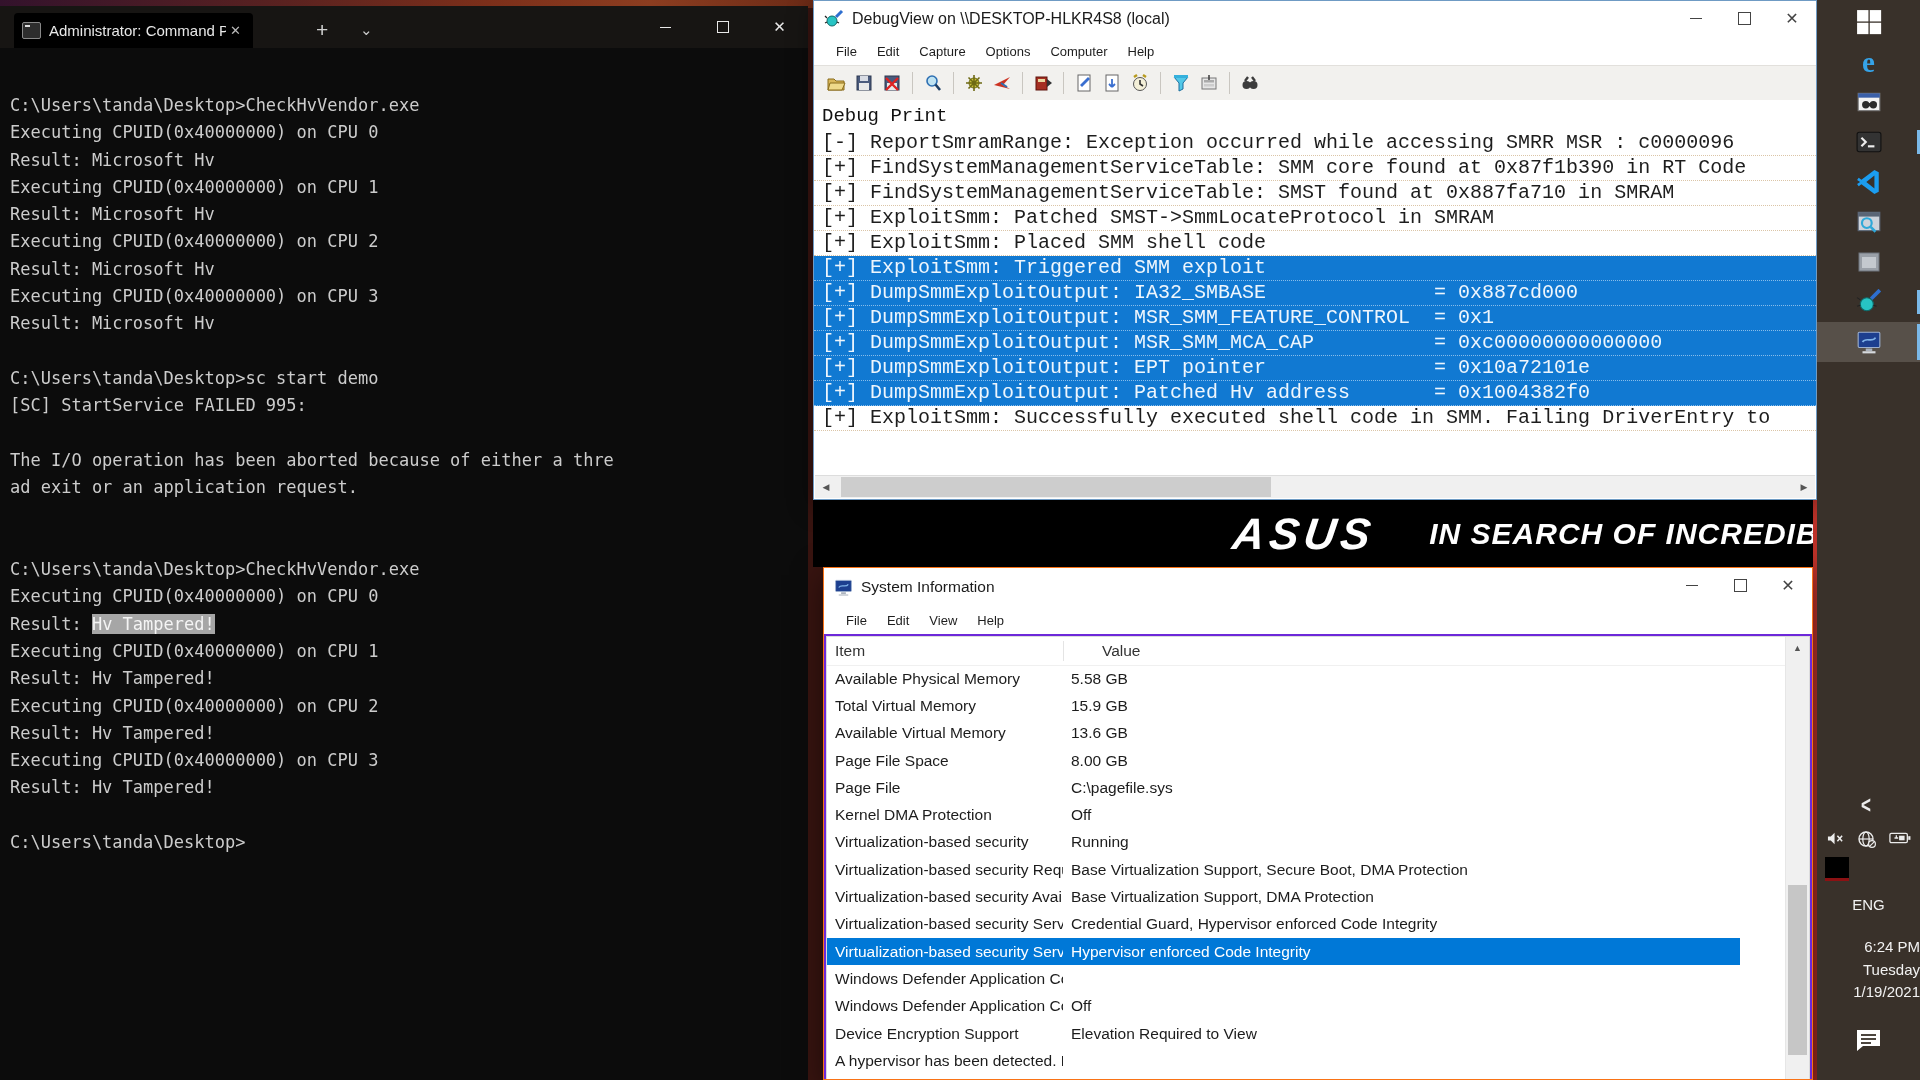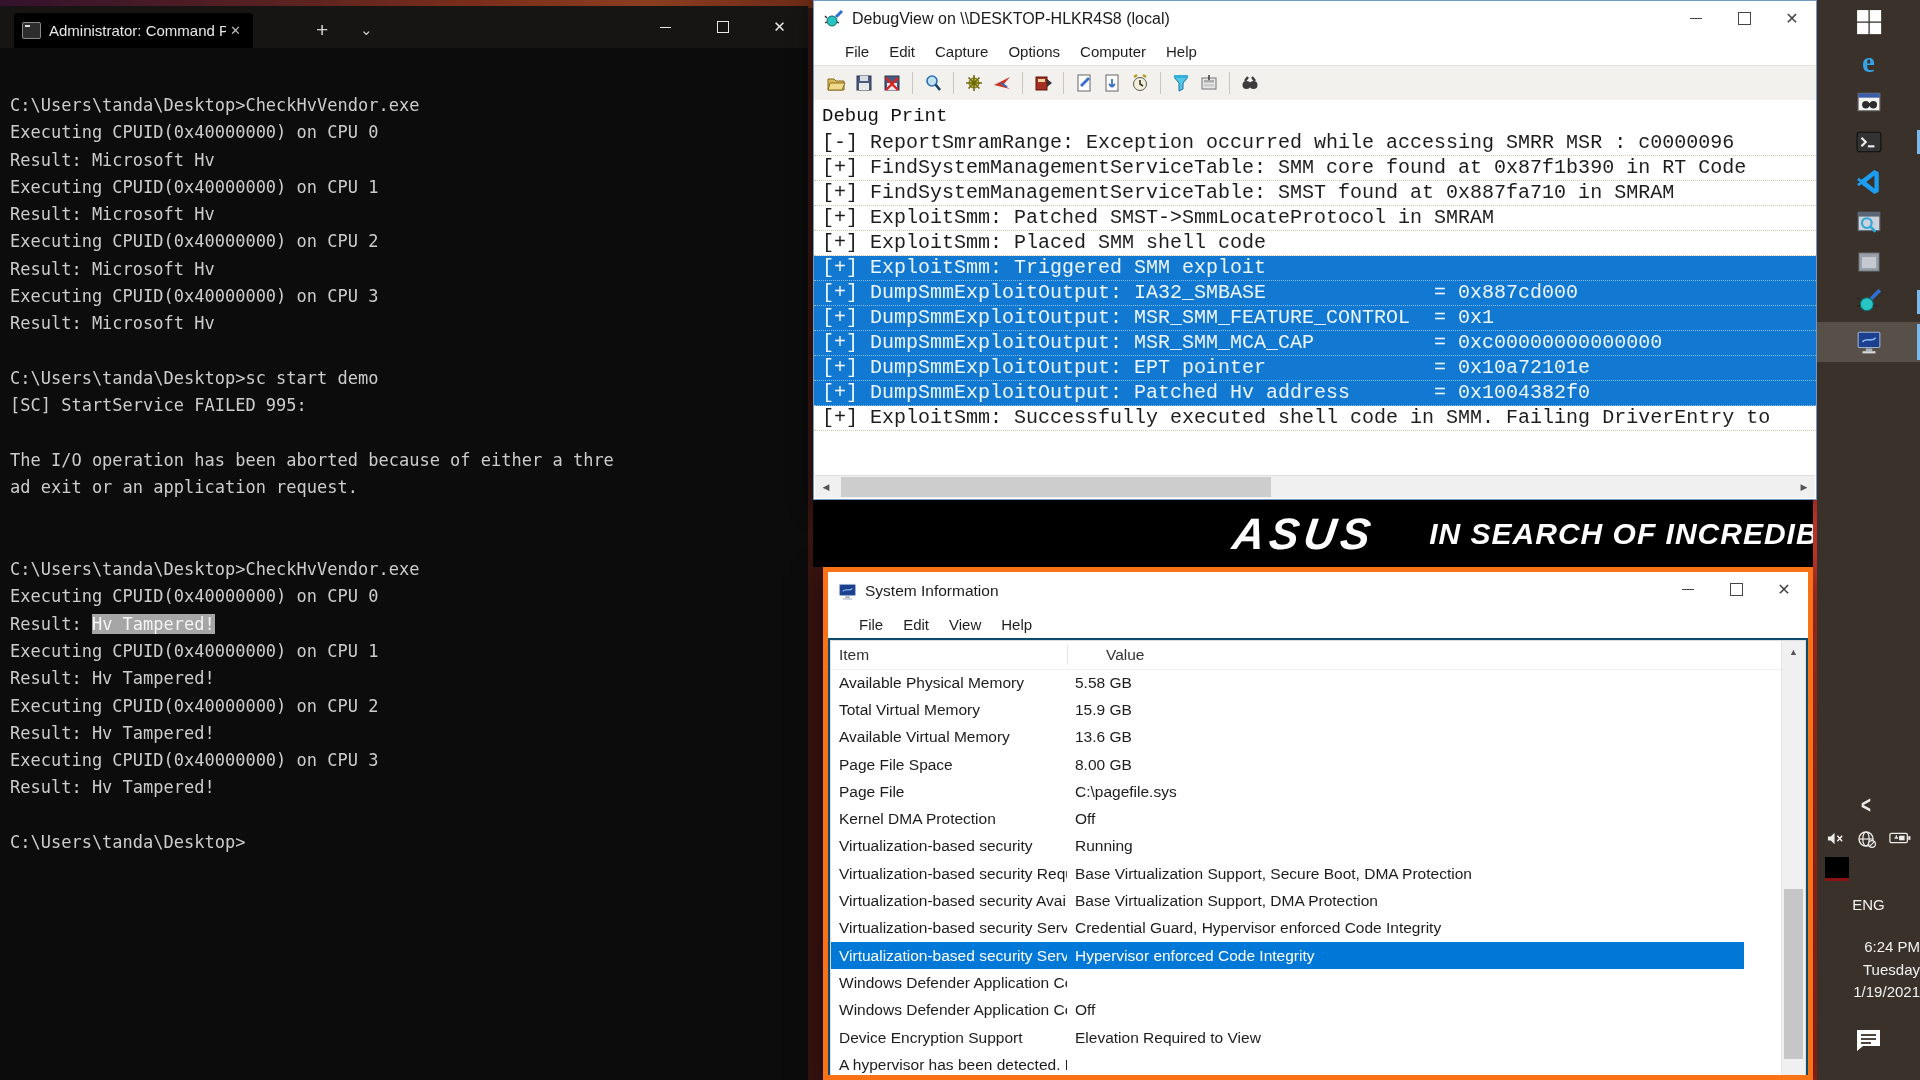--- a/index.html
+++ b/index.html
@@ -34,42 +34,42 @@
 
   
   #debugview{left:813px;top:0;width:1004px;height:500px;background:#fff;border:1px solid #6f9bc4;box-sizing:border-box;box-shadow:0 6px 24px rgba(0,0,0,.45);}
   #dbg-titlebar{position:absolute;left:0;top:0;right:0;height:36px;background:#fff;display:flex;align-items:center;padding-left:10px;}
   #dbg-title{font-size:16px;color:#1b1b1b;margin-left:8px;}
   .capbtns2{position:absolute;top:0;right:0;display:flex;}
   .capbtn2{width:48px;height:34px;display:flex;align-items:center;justify-content:center;}
   .capbtn2 .min{width:12px;height:1px;background:#444;}
   .capbtn2 .max{width:11px;height:11px;border:1px solid #444;}
   .capbtn2 .cls{color:#444;font-size:16px;font-family:"DejaVu Sans",sans-serif;}
-  .menubar{position:absolute;left:0;right:0;height:28px;background:#fff;display:flex;align-items:center;padding-left:21px;font-size:15px;color:#1e1e1e;}
+  .menubar{position:absolute;left:0;right:0;height:28px;background:#fff;display:flex;align-items:center;padding-left:12px;font-size:13px;color:#1e1e1e;}
   #dbg-menu{top:36px;}
   .menu-item{padding:0 10px;}
   #dbg-toolbar{position:absolute;left:0;top:64px;right:0;height:34px;background:#f2f1ee;border-top:1px solid #e2e0dc;border-bottom:1px solid #d8d5d0;display:flex;align-items:center;padding-left:8px;}
   .tb-ico{width:22px;height:22px;margin:0 3px;display:flex;align-items:center;justify-content:center;}
   .tb-sep{width:1px;height:22px;background:#c9c6c0;margin:0 6px;}
   #dbg-colheader{position:absolute;left:0;top:99px;right:0;height:31px;background:#fff;border-bottom:1px solid #eceae6;font-family:"Liberation Mono",monospace;font-size:19px;color:#111;display:flex;align-items:center;padding-left:8px;}
   #dbg-rows{position:absolute;left:0;top:130px;right:0;bottom:46px;background:#fff;overflow:hidden;}
   .drow{height:24px;line-height:24px;font-family:"Liberation Mono",monospace;font-size:20px;color:#1d1d1d;white-space:pre;padding-left:8px;border-bottom:1px dotted rgba(190,150,95,.55);}
   .drow.hl{background:#1179d2;color:#eef6fd;border-bottom:1px dotted rgba(255,255,255,.5);}
   #dbg-hscroll{position:absolute;left:1px;right:1px;bottom:1px;height:22px;background:#f0f0f0;border-top:1px solid #ddd;}
   .scr-arrow{position:absolute;top:0;width:22px;height:22px;display:flex;align-items:center;justify-content:center;color:#555;font-size:9px;font-family:"DejaVu Sans",sans-serif;}
   #dbg-hthumb{position:absolute;left:26px;top:1px;width:430px;height:20px;background:#cdcdcd;}
 
   
   #banner{left:813px;top:500px;width:1000px;height:67px;background:#000;overflow:hidden;display:flex;align-items:center;}
   #asus-logo{margin-left:420px;color:#fff;font-weight:bold;font-style:italic;font-size:44px;letter-spacing:5px;transform:skewX(-8deg);font-family:"Liberation Sans",sans-serif;}
   #banner-divider{width:3px;height:36px;background:#fff;margin:0 24px 0 30px;}
   #banner-slogan{color:#fff;font-weight:bold;font-style:italic;font-size:30px;letter-spacing:1px;white-space:nowrap;}
 
   
-  #sysinfo{left:823px;top:567px;width:990px;height:513px;background:#0c4a6e;border:5px solid #f97316;box-sizing:border-box;box-shadow:0 8px 28px rgba(0,0,0,.5);}
+  #sysinfo{left:823px;top:567px;width:990px;height:513px;background:#6d28d9;border:1px solid #f97316;box-sizing:border-box;box-shadow:0 8px 28px rgba(0,0,0,.5);}
   #si-titlebar{position:absolute;left:0;top:0;right:0;height:38px;background:#fff;display:flex;align-items:center;padding-left:10px;}
   #si-title{font-size:15.5px;color:#1b1b1b;margin-left:8px;}
   #si-menu{top:38px;}
   #si-client{position:absolute;left:2px;right:2px;top:68px;bottom:0;border:1px solid #dcdcdc;border-bottom:none;background:#fff;overflow:hidden;}
   #si-header{position:absolute;left:0;top:0;right:23px;height:28px;background:#fff;border-bottom:1px solid #f0f0f0;display:flex;font-size:15.5px;color:#333;align-items:center;gap:30px;}
   #si-header .hc1{flex:0 0 228px;padding-left:8px;border-right:1px solid #e4e4e4;height:20px;display:flex;align-items:center;}
   #si-header .hc2{flex:1;padding-left:8px;}
   #si-rows{position:absolute;left:0;top:28px;right:23px;bottom:0;}
   .sirow{display:flex;height:27.3px;align-items:center;font-size:15.5px;color:#1c1c1c;}
   .sirow .si-item{flex:0 0 228px;padding-left:8px;white-space:nowrap;overflow:hidden;}

